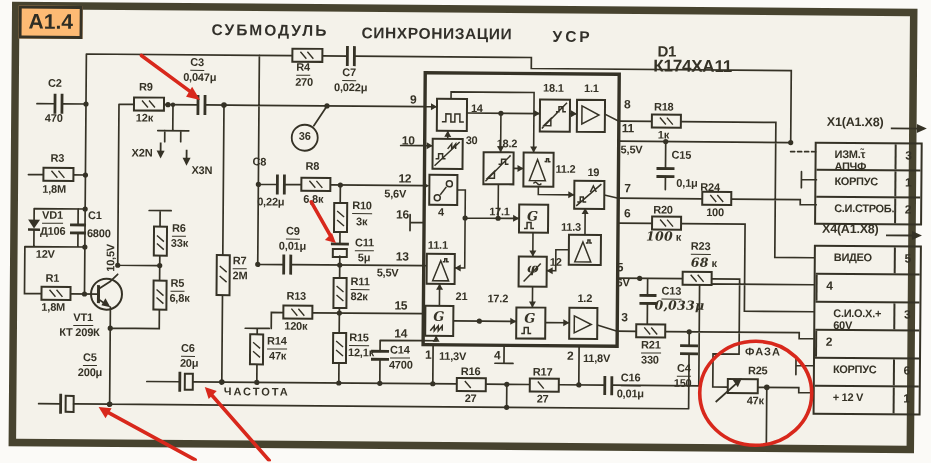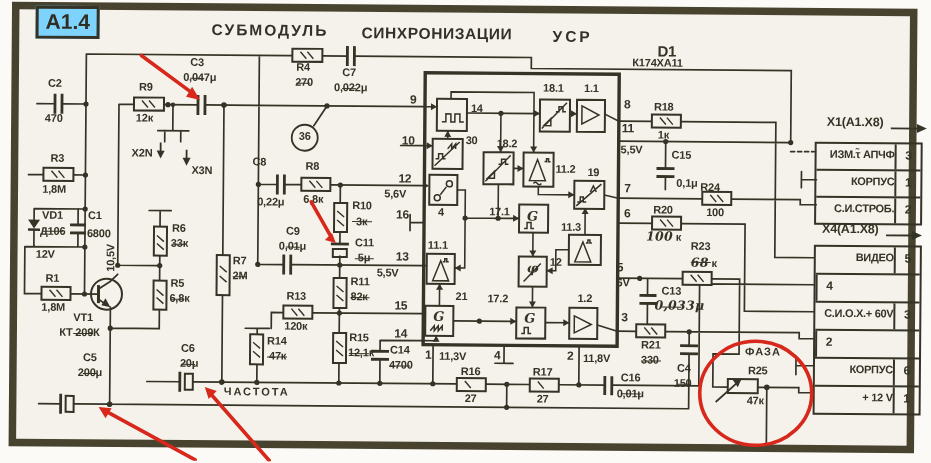--- a/index.html
+++ b/index.html
@@ -3,33 +3,33 @@
 <meta charset="utf-8">
 <style>
   html,body{margin:0;padding:0;background:#fdfdfb;}
   .photo{position:relative;width:931px;height:463px;overflow:hidden;background:#fbfaf7;
          font-family:"Liberation Sans",sans-serif;}
   .sheet{position:absolute;inset:0;transform:rotate(.45deg);transform-origin:50% 50%;}
   svg{position:absolute;left:0;top:0;}
   .lay{position:absolute;inset:0;}
   .t{position:absolute;white-space:nowrap;font:700 11px "Liberation Sans",sans-serif;
      color:#353226;letter-spacing:-.2px;line-height:1.05;}
-  .u{border-bottom:1.6px solid #353226;padding-bottom:9px;}
+  .u{border-bottom:1.6px solid #353226;padding-bottom:1px;}
   .pin{font-size:12px;}
   .hand{font-family:"DejaVu Serif",serif;font-style:italic;font-weight:700;font-size:12.5px;letter-spacing:.3px;}
   .vrot{transform:rotate(-90deg);transform-origin:0 100%;}
   .ttl{font-size:15.5px;letter-spacing:2px;color:#32302a;}
-  .tag{position:absolute;left:34px;top:9px;border:3.5px solid #353226;background:#7dd3fc;
+  .tag{position:absolute;left:17px;top:9px;border:3.5px solid #353226;background:#fdba74;
        padding:1px 7px 2px 7px;font:800 21px "Liberation Sans",sans-serif;color:#2f2d24;}
   .gly{position:absolute;font:700 13px "DejaVu Serif",serif;font-style:italic;color:#353226;}
   .conn{position:absolute;border:2.2px solid #353226;display:flex;flex-direction:column;}
   .crow{display:flex;border-bottom:2.2px solid #353226;}
   .crow:last-child{border-bottom:none;}
-  .clabel{flex:1;padding:4px 0 0 0;font:700 11px "Liberation Sans",sans-serif;
-          letter-spacing:-.3px;color:#353226;text-align:right;}
+  .clabel{flex:1;padding:4px 0 0 18px;font:700 11px "Liberation Sans",sans-serif;
+          letter-spacing:-.3px;color:#353226;}
   .cpin{width:24px;border-left:2.2px solid #353226;text-align:center;padding-top:4px;
         font:700 12px "Liberation Sans",sans-serif;color:#353226;}
   .x1 .crow{height:25px;} .x4 .crow{height:26px;}
 </style>
 </head>
 <body>
 
 <div class="photo">
 <div class="sheet">
 
@@ -255,21 +255,21 @@
 </svg>
 
 <div class="lay">
   <div class="tag">A1.4</div>
 
   <div class="t ttl" style="left:210px;top:24px">СУБМОДУЛЬ</div>
   <div class="t ttl" style="left:360px;top:26px;letter-spacing:.6px">СИНХРОНИЗАЦИИ</div>
   <div class="t ttl" style="left:551px;top:28px;letter-spacing:3px">УСР</div>
 
   <div class="t" style="left:656px;top:42px;font-size:15px">D1</div>
-  <div class="t" style="left:631px;top:56px;font-size:11px">К174ХА11</div>
+  <div class="t" style="left:652px;top:56px;font-size:17px">К174ХА11</div>
 
   <div class="t" style="left:47px;top:81px">C2</div>
   <div class="t" style="left:44px;top:116px">470</div>
   <div class="t" style="left:50px;top:156px">R3</div>
   <div class="t" style="left:42px;top:187px">1,8М</div>
   <div class="t u" style="left:42px;top:213px">VD1</div>
   <div class="t" style="left:40px;top:229px">Д106</div>
   <div class="t" style="left:88px;top:213px">C1</div>
   <div class="t" style="left:87px;top:231px">6800</div>
   <div class="t" style="left:36px;top:252px">12V</div>

